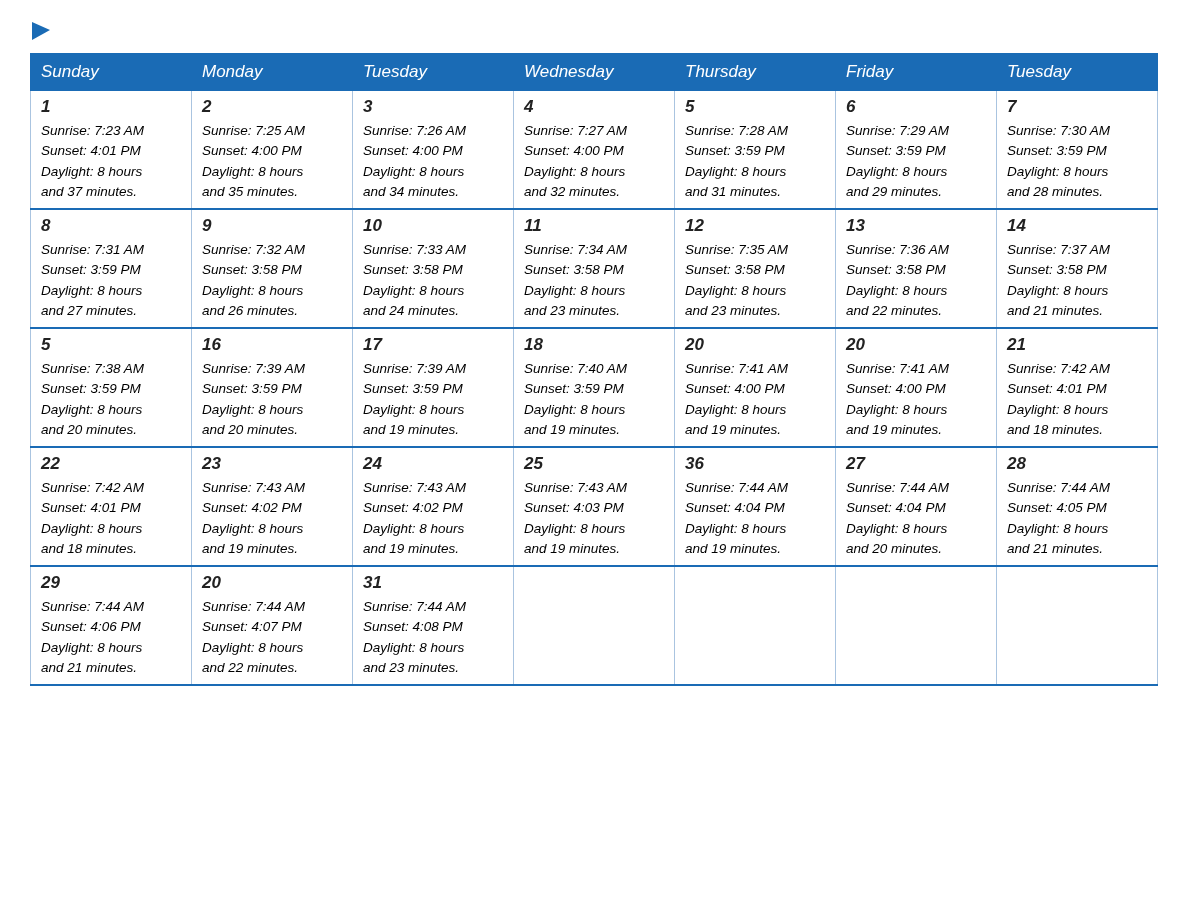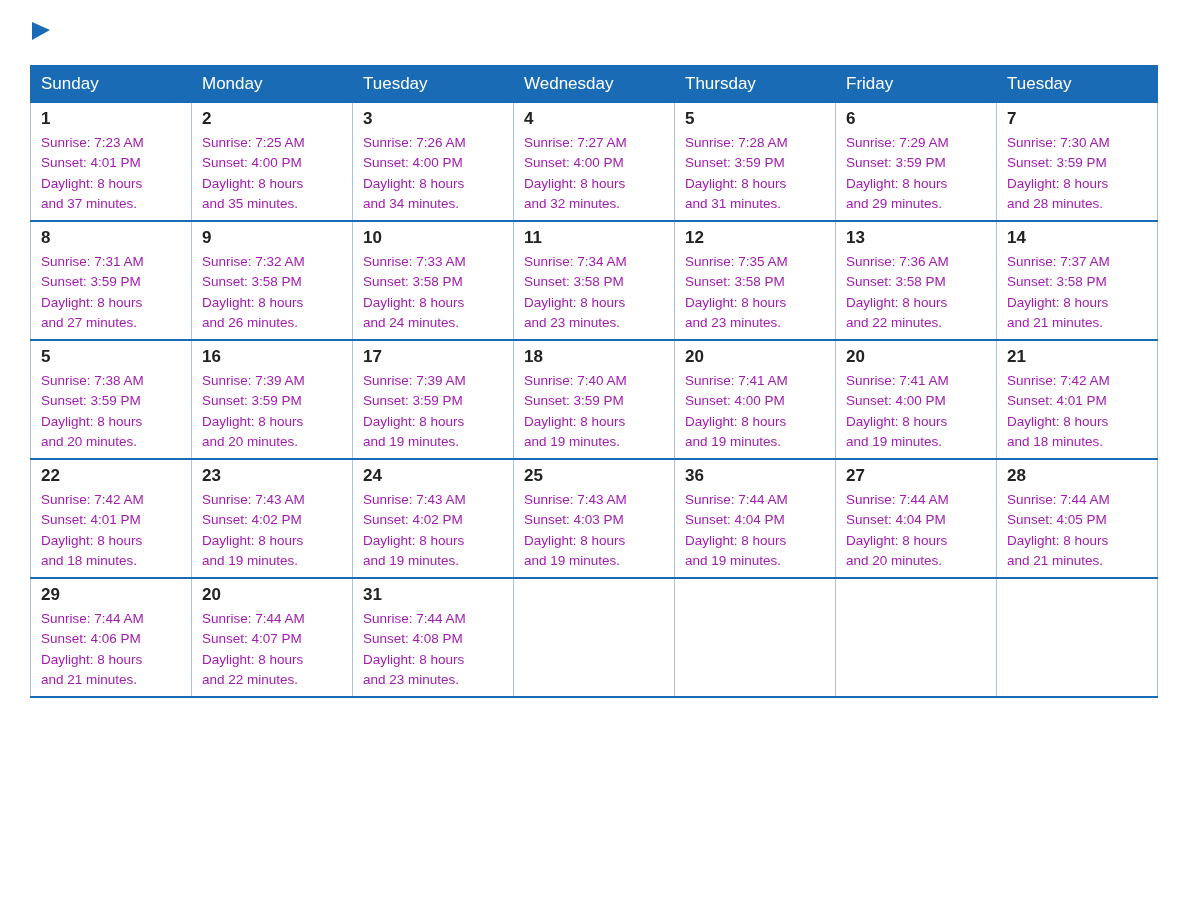--- a/index.html
+++ b/index.html
@@ -45,21 +45,22 @@
       line-height: 1.1;
     }
     .location-title {
       font-size: 22px;
       color: #333;
       margin-top: 4px;
     }
     table {
       width: 100%;
       border-collapse: collapse;
-      margin-top: 25px;
+      margin-top: 13px;
+      font-style: italic;
     }
     thead tr th {
       background-color: #1a6bb5;
       color: #fff;
       font-size: 17px;
       font-weight: normal;
       padding: 8px 10px;
       text-align: left;
       border: 1px solid #1a6bb5;
     }
@@ -75,21 +76,21 @@
     }
     .day-num {
       font-size: 17px;
       font-weight: bold;
       margin-bottom: 4px;
       display: block;
     }
     .day-info {
       font-size: 13.5px;
       line-height: 1.5;
-      color: #a21caf;
+      color: #000000;
     }
     .empty-cell {
       background: #fff;
     }
   </style>
 </head>
 <body>
 
 <div class="header">
   <div class="logo">

